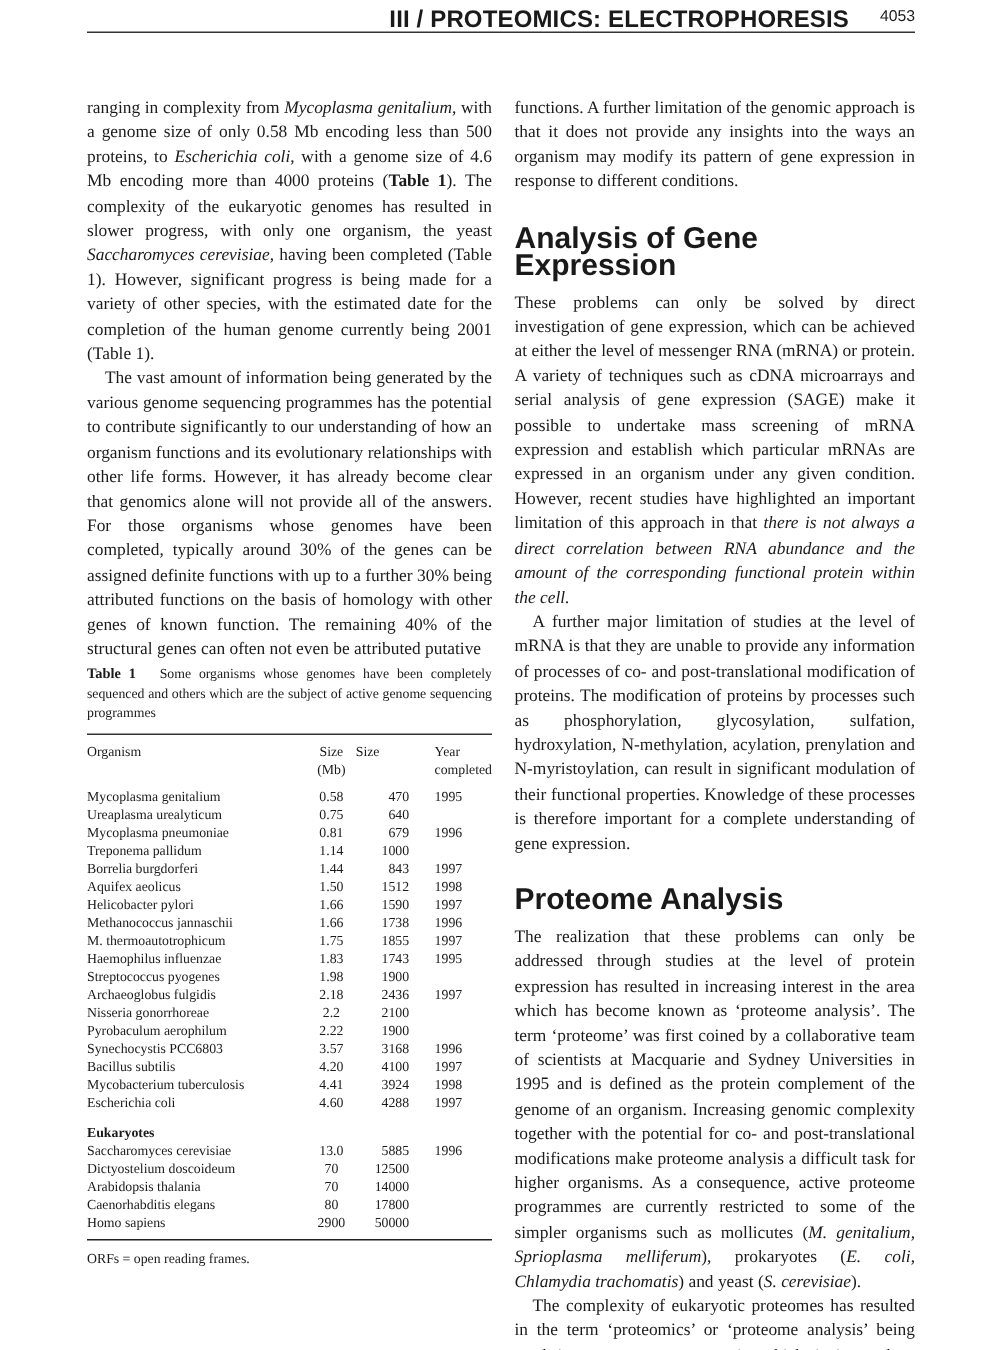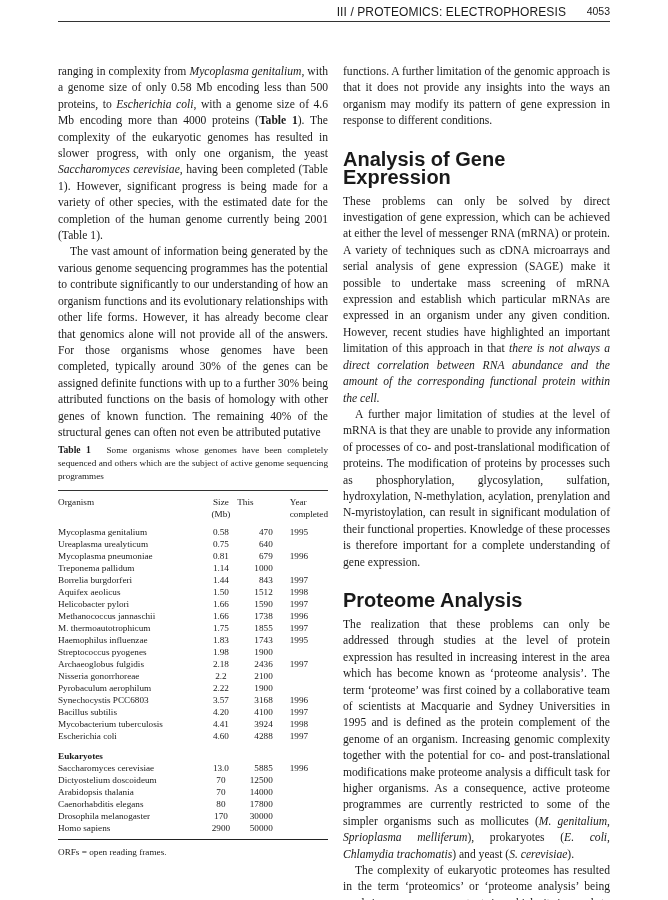--- a/index.html
+++ b/index.html
@@ -1,18 +1,18 @@
 <!DOCTYPE html>
 <html><head>
 <meta charset="utf-8">
 <style>
   html, body { margin:0; padding:0; background:#ffffff; }
   body { width:668px; height:900px; position:relative; overflow:hidden; color:#1a1a1a; }
   .running-head { position:absolute; top:3px; left:58px; width:552px; height:18px; border-bottom:1.5px solid #333; }
-  .running-head .rh-title { position:absolute; right:44px; top:2px; font-family:"Liberation Sans", sans-serif; font-weight:normal; font-size:12px; letter-spacing:0.1px; }
+  .running-head .rh-title { position:absolute; right:44px; top:2px; font-family:"Liberation Sans", sans-serif; font-weight:bold; font-size:16px; letter-spacing:0.1px; }
   .running-head .rh-page { position:absolute; right:0; top:2px; font-family:"Liberation Sans", sans-serif; font-size:10.5px; }
   .col { position:absolute; top:64px; font-family:"Liberation Serif", serif; font-size:11.6px; line-height:16.4px; text-align:justify; hyphens:manual; }
   .col.left { left:58px; width:270px; }
   .col.right { left:343px; width:267px; }
   .col p { margin:0; }
   .col p.indent { text-indent:12px; }
   .section-head { font-family:"Liberation Sans", sans-serif; font-weight:bold; font-size:20px; line-height:18px; margin:20px 0 8px 0; text-align:left; }
   .table-block { position:absolute; left:58px; top:443px; width:270px; font-family:Liberation Serif, serif; font-size:9.2px; }
   .caption { line-height:13px; text-align:justify; margin-bottom:7px; }
   .caption b { font-weight:bold; font-size:9.6px; }
@@ -47,21 +47,21 @@
   <div class="caption">
     <b>Table 1</b>&nbsp;&nbsp;
     <span>Some organisms whose genomes have been completely sequenced and others which are the subject of active genome sequencing programmes</span>
   </div>
   <div class="tbl-rule"></div>
   <table>
     <thead>
       <tr>
         <th class="c-org">Organism</th>
         <th class="c-size">Size (Mb)</th>
-        <th class="c-orfs" style="text-align:left;padding-right:0">This</th>
+        <th class="c-orfs" style="text-align:left;padding-right:0">Size</th>
         <th class="c-year">Year completed</th>
       </tr>
     </thead>
     <tbody id="tbl-body">
         <tr>
           <td class="c-org">Mycoplasma genitalium</td>
           <td class="c-size">0.58</td>
           <td class="c-orfs">470</td>
           <td class="c-year">1995</td>
         </tr>
@@ -185,26 +185,20 @@
         <tr>
           <td class="c-org">Arabidopsis thalania</td>
           <td class="c-size">70</td>
           <td class="c-orfs">14000</td>
           <td class="c-year"></td>
         </tr>
         <tr>
           <td class="c-org">Caenorhabditis elegans</td>
           <td class="c-size">80</td>
           <td class="c-orfs">17800</td>
-          <td class="c-year"></td>
-        </tr>
-        <tr>
-          <td class="c-org">Drosophila melanogaster</td>
-          <td class="c-size">170</td>
-          <td class="c-orfs">30000</td>
           <td class="c-year"></td>
         </tr>
         <tr>
           <td class="c-org">Homo sapiens</td>
           <td class="c-size">2900</td>
           <td class="c-orfs">50000</td>
           <td class="c-year"></td>
         </tr>
       </tbody>
   </table>

